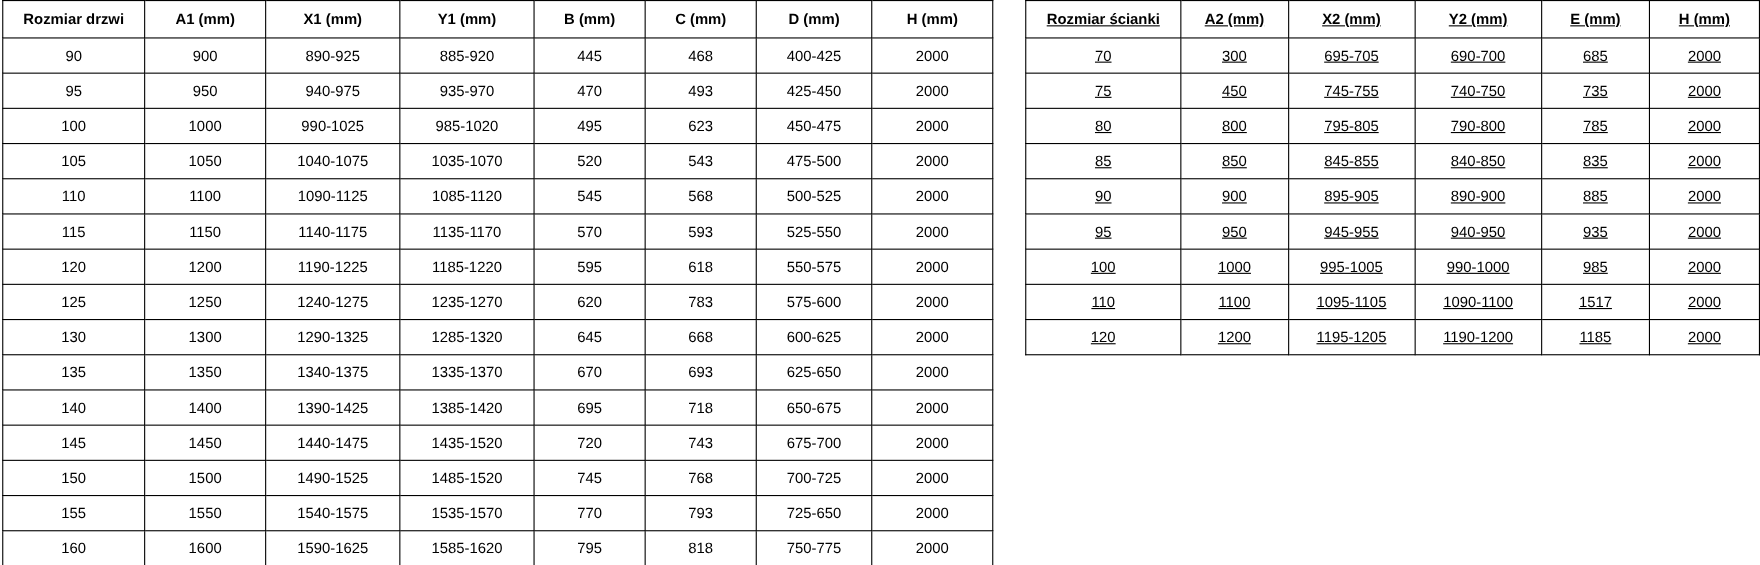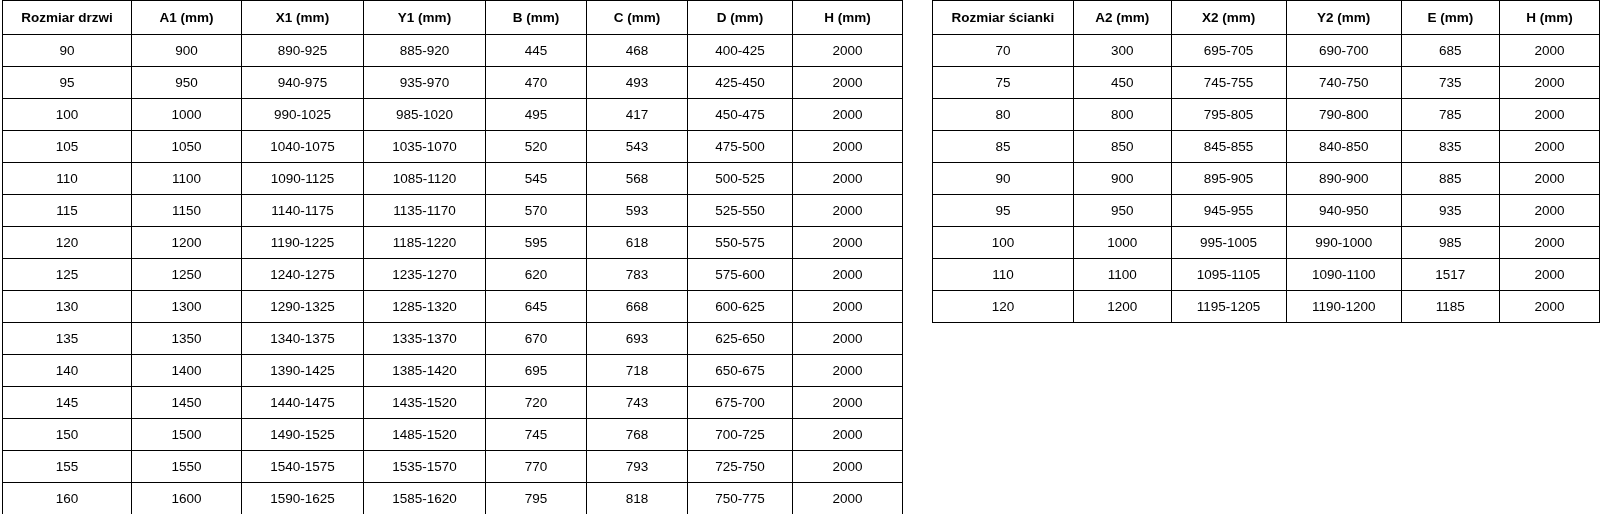--- a/index.html
+++ b/index.html
@@ -21,20 +21,21 @@
   }
   .table-wrap {
     position: absolute;
     top: 0;
   }
   #doors-table-wrap {
     left: 2px;
   }
   #walls-table-wrap {
     left: 932px;
+    text-decoration: underline;
   }
   table {
     border-collapse: collapse;
     table-layout: fixed;
   }
   table td, table th {
     border: 1px solid #000000;
     text-align: center;
     vertical-align: middle;
     font-size: 13.5px;
@@ -115,21 +116,21 @@
             <td>493</td>
             <td>425-450</td>
             <td>2000</td>
           </tr>
           <tr>
             <td>100</td>
             <td>1000</td>
             <td>990-1025</td>
             <td>985-1020</td>
             <td>495</td>
-            <td>417</td>
+            <td>623</td>
             <td>450-475</td>
             <td>2000</td>
           </tr>
           <tr>
             <td>105</td>
             <td>1050</td>
             <td>1040-1075</td>
             <td>1035-1070</td>
             <td>520</td>
             <td>543</td>
@@ -226,21 +227,21 @@
             <td>700-725</td>
             <td>2000</td>
           </tr>
           <tr>
             <td>155</td>
             <td>1550</td>
             <td>1540-1575</td>
             <td>1535-1570</td>
             <td>770</td>
             <td>793</td>
-            <td>725-750</td>
+            <td>725-650</td>
             <td>2000</td>
           </tr>
           <tr>
             <td>160</td>
             <td>1600</td>
             <td>1590-1625</td>
             <td>1585-1620</td>
             <td>795</td>
             <td>818</td>
             <td>750-775</td>

